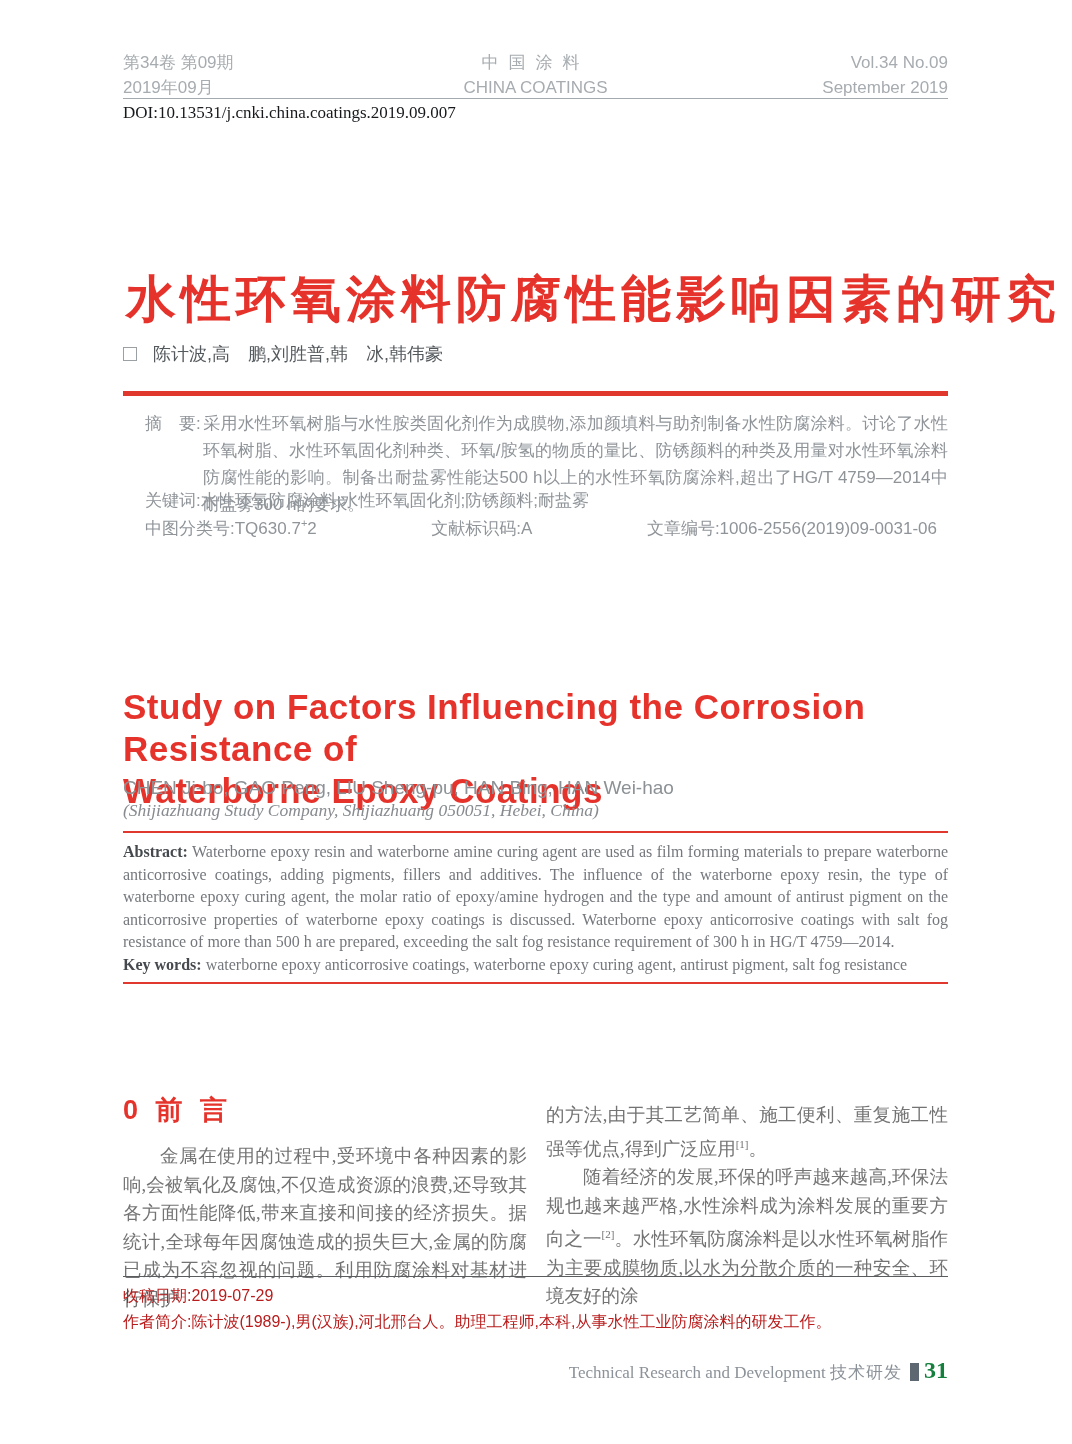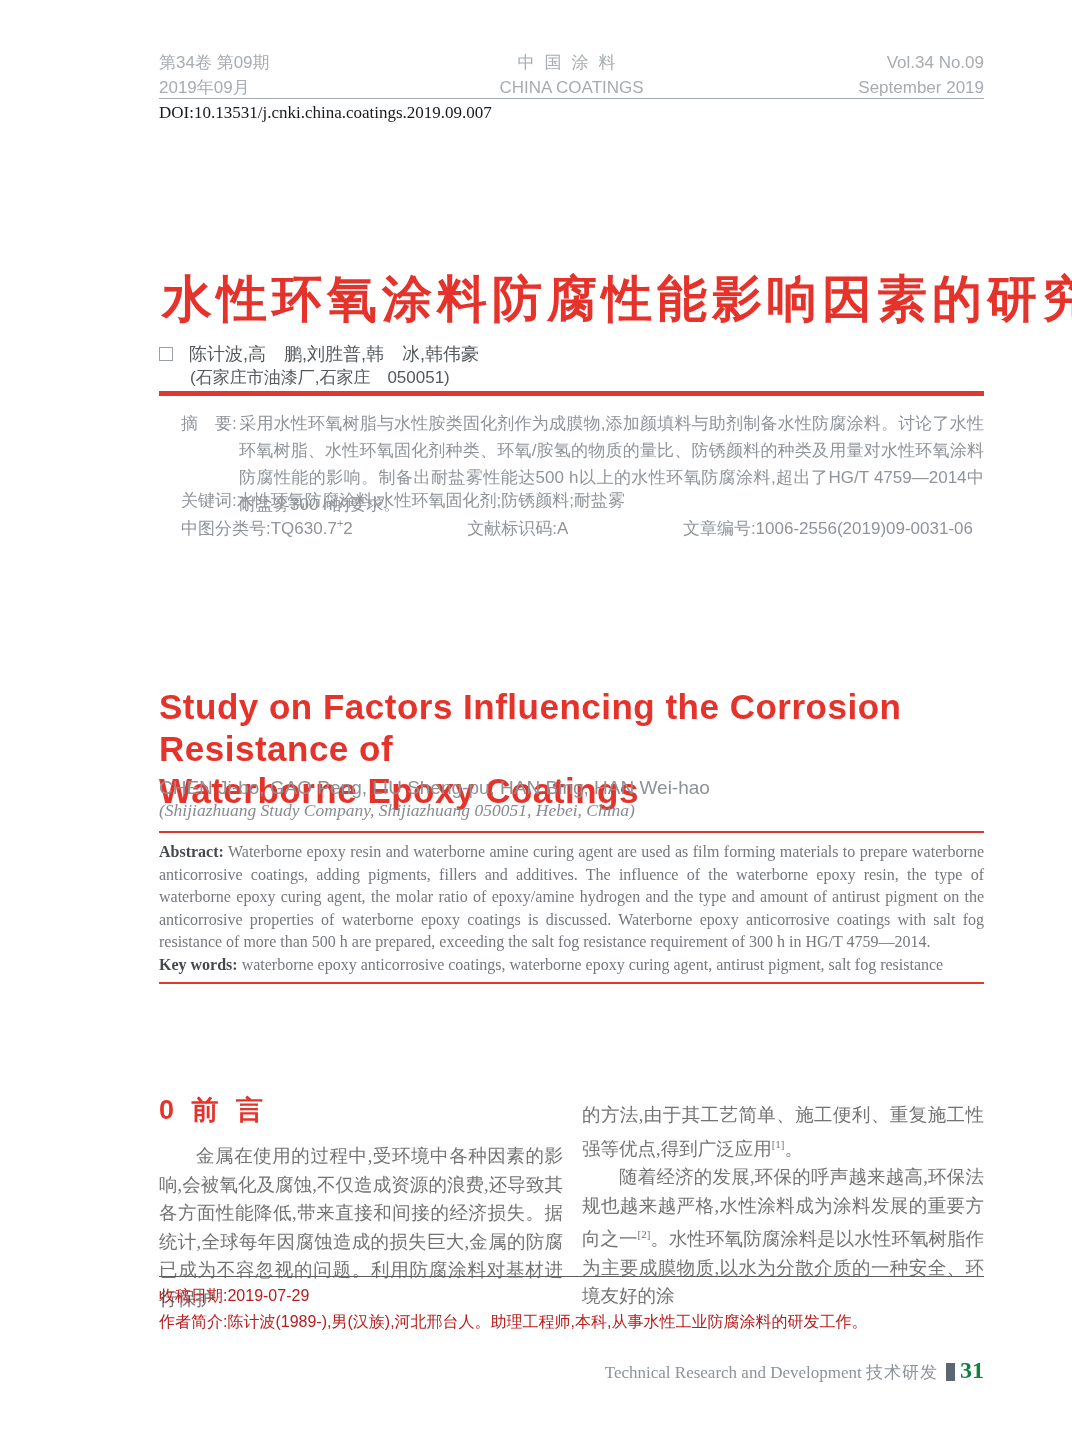--- a/index.html
+++ b/index.html
@@ -2,21 +2,21 @@
 <html><head>
 <meta charset="utf-8">
 <style>
   * { margin:0; padding:0; box-sizing:border-box; }
   html,body { background:#e8e8e8; }
   .page {
     position:relative; width:1072px; height:1444px; margin:0 auto;
     background:#ffffff; overflow:hidden;
     font-family:"Liberation Sans", sans-serif;
   }
-  .abs { position:absolute; left:123px; width:825px;margin-left:36px; }
+  .abs { position:absolute; left:123px; width:825px; }
 
   
   .jheader { top:50px; display:grid; grid-template-columns:1fr auto 1fr;
     font-size:17px; line-height:25px; color:#a7acb0; }
   .jheader .hcenter { text-align:center; }
   .jheader .hcenter .cnname { letter-spacing:10px; }
   .jheader .hright { text-align:right; }
   .header-rule { top:98px; height:1px; background:#a5aaae; }
   .doi-line { top:103px; font-family:"Liberation Serif", serif; font-size:17px; color:#17191c; }
 
@@ -97,21 +97,20 @@
     </div>
   </div>
   <div class="abs header-rule"></div>
   <div class="abs doi-line">DOI:10.13531/j.cnki.china.coatings.2019.09.007</div>
 
   <h1 class="abs cn-title">水性环氧涂料防腐性能影响因素的研究</h1>
   <div class="abs cn-authors">
     <span class="boxicon"></span>
     <span>陈计波,高　鹏,刘胜普,韩　冰,韩伟豪</span>
   </div>
-  <div class="abs cn-affil">(石家庄市油漆厂,石家庄　050051)</div>
   <div class="abs rule-red-thick"></div>
 
   <div class="abs cn-abstract">
     <p class="hang"><span class="lbl">摘　要:</span><span>采用水性环氧树脂与水性胺类固化剂作为成膜物,添加颜填料与助剂制备水性防腐涂料。讨论了水性环氧树脂、水性环氧固化剂种类、环氧/胺氢的物质的量比、防锈颜料的种类及用量对水性环氧涂料防腐性能的影响。制备出耐盐雾性能达500 h以上的水性环氧防腐涂料,超出了HG/T 4759—2014中耐盐雾300 h的要求。</span></p>
   </div>
   <div class="abs cn-keywords"><span>关键词:</span><span>水性环氧防腐涂料;水性环氧固化剂;防锈颜料;耐盐雾</span></div>
   <div class="abs cn-class">
     <span><span>中图分类号:TQ630.7</span><sup>+</sup><span>2</span></span>
     <span>文献标识码:A</span>
     <span>文章编号:1006-2556(2019)09-0031-06</span>

